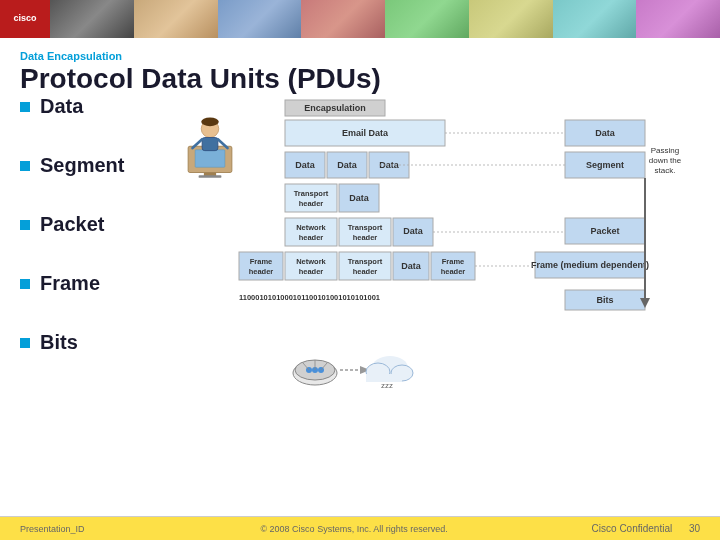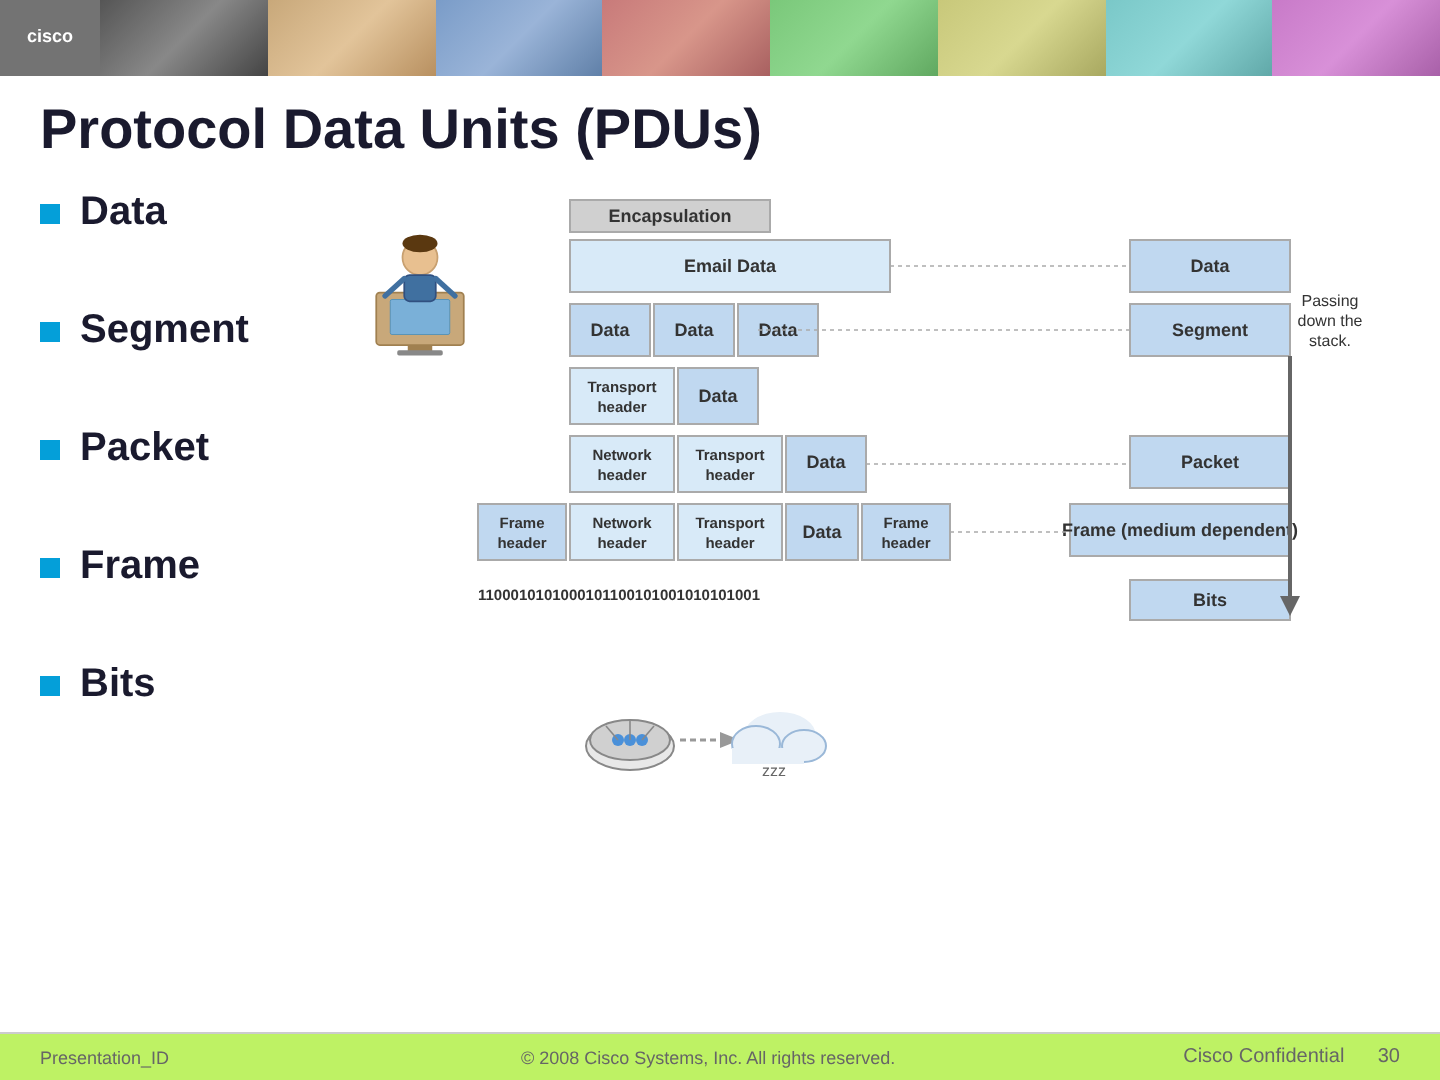--- a/index.html
+++ b/index.html
@@ -18,21 +18,21 @@
       height: 38px;
       background: #1a1a2e;
       display: flex;
       align-items: center;
       position: relative;
       overflow: hidden;
     }
     #cisco-logo {
       width: 50px;
       height: 38px;
-      background: #737373;
+      background: #b91c1c;
       display: flex;
       align-items: center;
       justify-content: center;
       flex-shrink: 0;
     }
     #cisco-logo span {
       color: white;
       font-size: 9px;
       font-weight: bold;
       text-align: center;
@@ -124,21 +124,21 @@
       position: absolute;
       bottom: 0;
       left: 0;
       right: 0;
       height: 24px;
       border-top: 1px solid #ccc;
       display: flex;
       align-items: center;
       justify-content: space-between;
       padding: 0 20px;
-      background: #bef264;
+      background: #fde047;
     }
     #footer-left { font-size: 9px; color: #666; }
     #footer-center { font-size: 9px; color: #666; text-align: center; padding-left: 32px; }
     #footer-right { font-size: 10px; color: #666; }
 
     
     .person-svg { width: 70px; height: 70px; }
   </style>
 </head>
 <body>
@@ -153,20 +153,21 @@
     <div class="banner-photo"></div>
     <div class="banner-photo"></div>
     <div class="banner-photo"></div>
     <div class="banner-photo"></div>
     <div class="banner-photo"></div>
     <div class="banner-photo"></div>
   </div>
 </div>
 
 <div id="main-content">
+  <div id="subtitle">Data Encapsulation</div>
   <div id="title">Protocol Data Units (PDUs)</div>
 </div>
 
 <ul id="bullet-list">
   <li class="bullet-item">
     <div class="bullet-square"></div>
     <span>Data</span>
   </li>
   <li class="bullet-item">
     <div class="bullet-square"></div>

